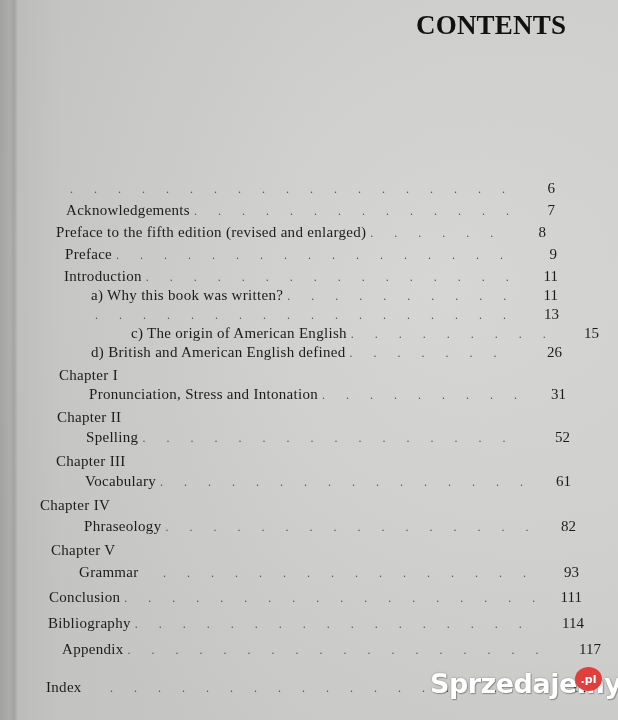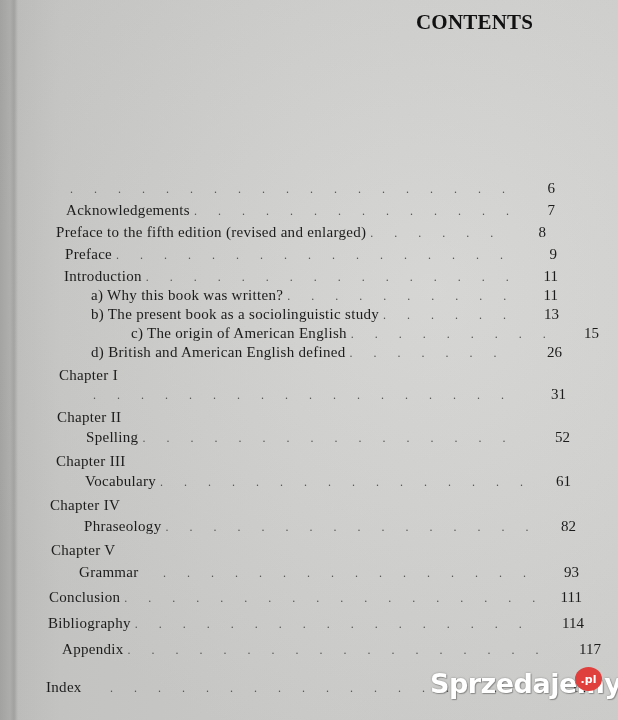--- a/index.html
+++ b/index.html
@@ -9,21 +9,21 @@
     font-family: "Liberation Serif", "DejaVu Serif", serif;
     color: #1c1c1c;
   }
   .page-shade {
     position: absolute; inset: 0;
     background: radial-gradient(ellipse at 70% 40%, rgba(255,255,255,0.10), rgba(0,0,0,0.04) 80%);
     pointer-events: none;
   }
   .title {
     position: absolute; top: 10px; left: 416px;
-    font-size: 21px; font-weight: bold; letter-spacing: 0.2px; color: #111;
+    font-size: 27px; font-weight: bold; letter-spacing: 0.2px; color: #111;
   }
   .toc { position: absolute; left: 0; top: 0; width: 618px; }
   .row {
     position: absolute; height: 20px; display: flex; align-items: baseline;
     font-size: 15px; white-space: nowrap;
   }
   .row .label { letter-spacing: 0.3px; }
   .row .leader {
     flex: 1; overflow: hidden; margin: 0 4px; color: #555;
     letter-spacing: 9px; font-size: 12px;
@@ -75,56 +75,56 @@
     <span class="label">Introduction</span>
     <span class="leader">. . . . . . . . . . . . . . . . . . . . . . . . . . . . . . . . . . . . .</span>
     <span class="page">11</span>
   </div>
   <div class="row" style="left:91px; top:287px; width:467px;">
     <span class="label">a) Why this book was written?</span>
     <span class="leader">. . . . . . . . . . . . . . . . . . . . . . . . . . . . . . . . . . . . .</span>
     <span class="page">11</span>
   </div>
   <div class="row" style="left:91px; top:306px; width:468px;">
-    <span class="label">b) The present book as a sociolinguistic study</span>
     <span class="leader">. . . . . . . . . . . . . . . . . . . . . . . . . . . . . . . . . . . . .</span>
     <span class="page">13</span>
   </div>
   <div class="row" style="left:91px; top:325px; width:468px;margin-left:40px;">
     <span class="label">c) The origin of American English</span>
     <span class="leader">. . . . . . . . . . . . . . . . . . . . . . . . . . . . . . . . . . . . .</span>
     <span class="page">15</span>
   </div>
   <div class="row" style="left:91px; top:344px; width:471px;">
     <span class="label">d) British and American English defined</span>
     <span class="leader">. . . . . . . . . . . . . . . . . . . . . . . . . . . . . . . . . . . . .</span>
     <span class="page">26</span>
   </div>
 
   <div class="heading" style="left:59px; top:367px;">Chapter I</div>
   <div class="row" style="left:89px; top:386px; width:477px;">
+    <span class="label">Pronunciation, Stress and Intonation</span>
     <span class="leader">. . . . . . . . . . . . . . . . . . . . . . . . . . . . . . . . . . . . .</span>
     <span class="page">31</span>
   </div>
 
   <div class="heading" style="left:57px; top:409px;">Chapter II</div>
   <div class="row" style="left:86px; top:429px; width:484px;">
     <span class="label">Spelling</span>
     <span class="leader">. . . . . . . . . . . . . . . . . . . . . . . . . . . . . . . . . . . . .</span>
     <span class="page">52</span>
   </div>
 
   <div class="heading" style="left:56px; top:453px;">Chapter III</div>
   <div class="row" style="left:85px; top:473px; width:486px;">
     <span class="label">Vocabulary</span>
     <span class="leader">. . . . . . . . . . . . . . . . . . . . . . . . . . . . . . . . . . . . .</span>
     <span class="page">61</span>
   </div>
 
-  <div class="heading" style="left:50px; top:497px;">Chapter IV</div>
+  <div class="heading" style="left:40px; top:497px;">Chapter IV</div>
   <div class="row" style="left:84px; top:518px; width:492px;">
     <span class="label">Phraseology</span>
     <span class="leader">. . . . . . . . . . . . . . . . . . . . . . . . . . . . . . . . . . . . .</span>
     <span class="page">82</span>
   </div>
 
   <div class="heading" style="left:51px; top:542px;">Chapter V</div>
   <div class="row" style="left:79px; top:564px; width:500px;">
     <span class="label" style="min-width:80px;">Grammar</span>
     <span class="leader">. . . . . . . . . . . . . . . . . . . . . . . . . . . . . . . . . . . . .</span>

